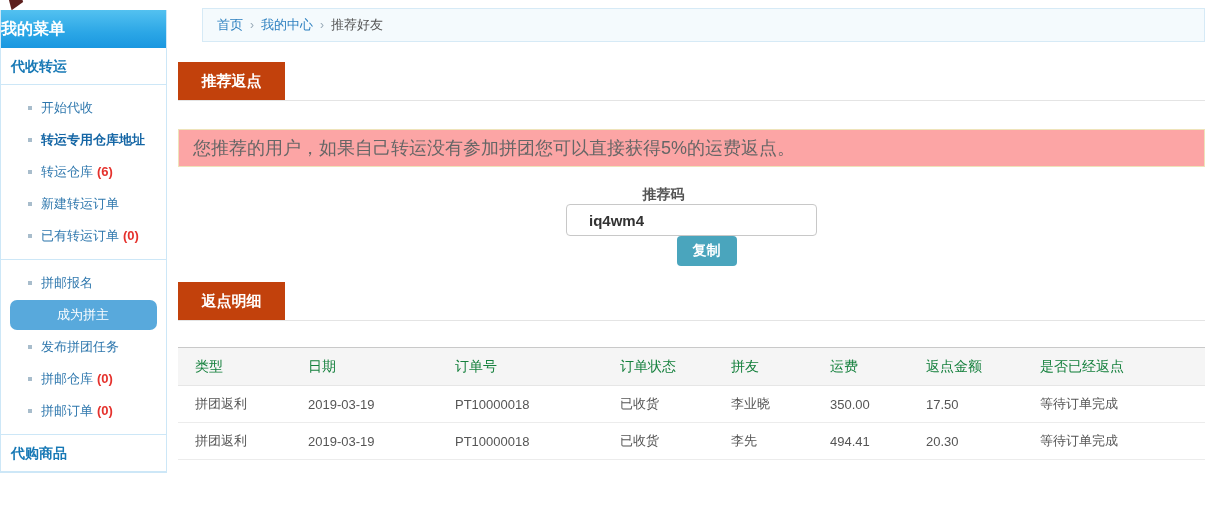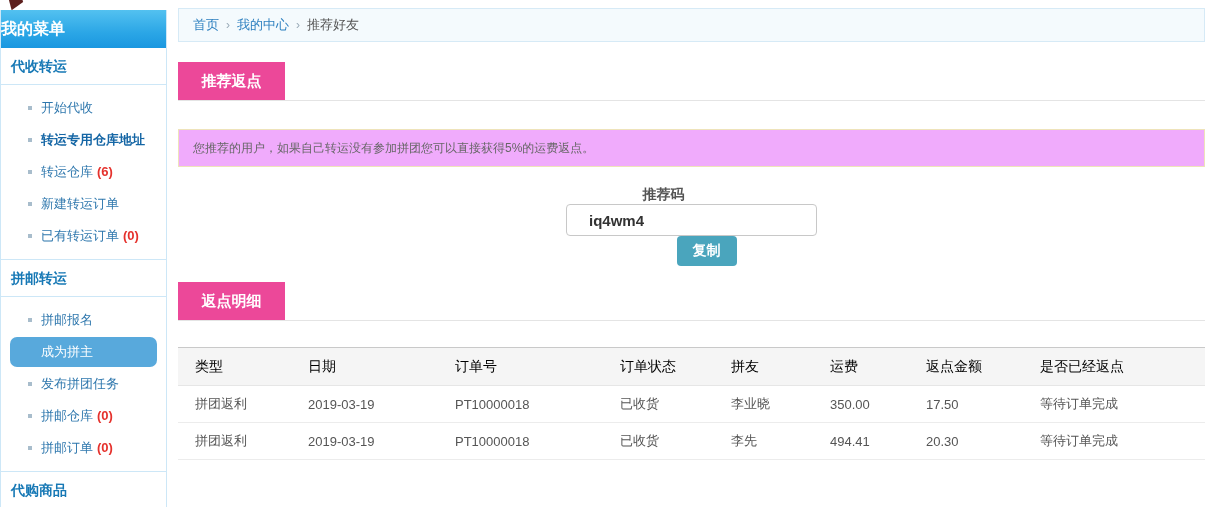--- a/index.html
+++ b/index.html
@@ -48,54 +48,54 @@
   }
   .side-item::before {
     content: ""; position: absolute; left: 27px; top: 14px;
     width: 4px; height: 4px; background: #a8bdcc;
   }
   .side-item.bold { font-weight: bold; color: #1566a5; }
   .side-item.selected {
     background: #58a9dc; color: #ffffff;
     border-radius: 7px;
     margin: 1px 9px; height: 30px; line-height: 30px;
-    padding-left: 31px;
+    padding-left: 47px;
   }
   .side-item.selected::before { display: none; }
   .count { color: #e5322d; font-weight: bold; margin-left: 4px; }
 
   
   .main { position: absolute; left: 178px; top: 8px; width: 1027px; }
 
   .breadcrumb {
     height: 34px; line-height: 32px;
     background: #f4fafd;
     border: 1px solid #d6eaf6;
     padding: 0 14px;
-    font-size: 13px; color: #555;
+    font-size: 13px; color: #555; margin-left: 24px;
   }
   .breadcrumb a { color: #2f81c0; text-decoration: none; cursor: pointer; }
   .bc-sep { color: #9aabb8; margin: 0 7px; font-size: 12px; }
 
   .tab-bar { margin-top: 20px; border-bottom: 1px solid #e4e4e4; }
   .tab-bar2 { margin-top: 16px; }
   .section-tab {
     display: inline-block;
     width: 107px; height: 38px; line-height: 38px;
-    background: #ec4899; color: #ffffff;
+    background: #c2410c; color: #ffffff;
     text-align: center; font-weight: bold; font-size: 15px;
     vertical-align: bottom;
   }
 
   .alert {
     margin-top: 28px;
-    background: #f0abfc;
+    background: #fca5a5;
     border: 1px solid #eee3ba;
     padding: 8px 14px;
-    color: #666; font-size: 12px; line-height: 20px;
+    color: #666; font-size: 18px; line-height: 20px;
   }
 
   .form-row { margin-top: 19px; display: flex; align-items: center; flex-direction: column; }
   .form-label {
     margin-left: 37px; width: 135px;
     font-weight: bold; color: #555; font-size: 14px;
   }
   .code-input {
     width: 251px; height: 32px;
     border: 1px solid #c8c8c8; border-radius: 4px;
@@ -115,21 +115,21 @@
   .desc { margin-top: 33px; color: #666; font-size: 14px; line-height: 28px; }
 
   table { margin-top: 26px; width: 100%; border-collapse: collapse; table-layout: fixed; }
   thead tr {
     background: #f5f5f5;
     border-top: 1px solid #c9c9c9;
     border-bottom: 1px solid #e6e6e6;
   }
   th {
     height: 38px; text-align: left; font-weight: normal;
-    color: #000000; font-size: 14px; padding-left: 17px;
+    color: #15803d; font-size: 14px; padding-left: 17px;
     white-space: nowrap; overflow: hidden;
   }
   tbody tr { border-bottom: 1px solid #ececec; }
   td {
     height: 37px; color: #555; font-size: 13px; padding-left: 17px;
     white-space: nowrap; overflow: hidden;
   }
 </style>
 </head>
 <body>
@@ -141,21 +141,20 @@
 
   <div class="side-section">代收转运</div>
   <ul class="side-items">
     <li class="side-item"><span>开始代收</span></li>
     <li class="side-item bold"><span>转运专用仓库地址</span></li>
     <li class="side-item"><span>转运仓库</span><span class="count">(6)</span></li>
     <li class="side-item"><span>新建转运订单</span></li>
     <li class="side-item"><span>已有转运订单</span><span class="count">(0)</span></li>
   </ul>
 
-  <div class="side-section">拼邮转运</div>
   <ul class="side-items">
     <li class="side-item"><span>拼邮报名</span></li>
     <li class="side-item selected"><span>成为拼主</span></li>
     <li class="side-item"><span>发布拼团任务</span></li>
     <li class="side-item"><span>拼邮仓库</span><span class="count">(0)</span></li>
     <li class="side-item"><span>拼邮订单</span><span class="count">(0)</span></li>
   </ul>
 
   <div class="side-section">代购商品</div>
 

